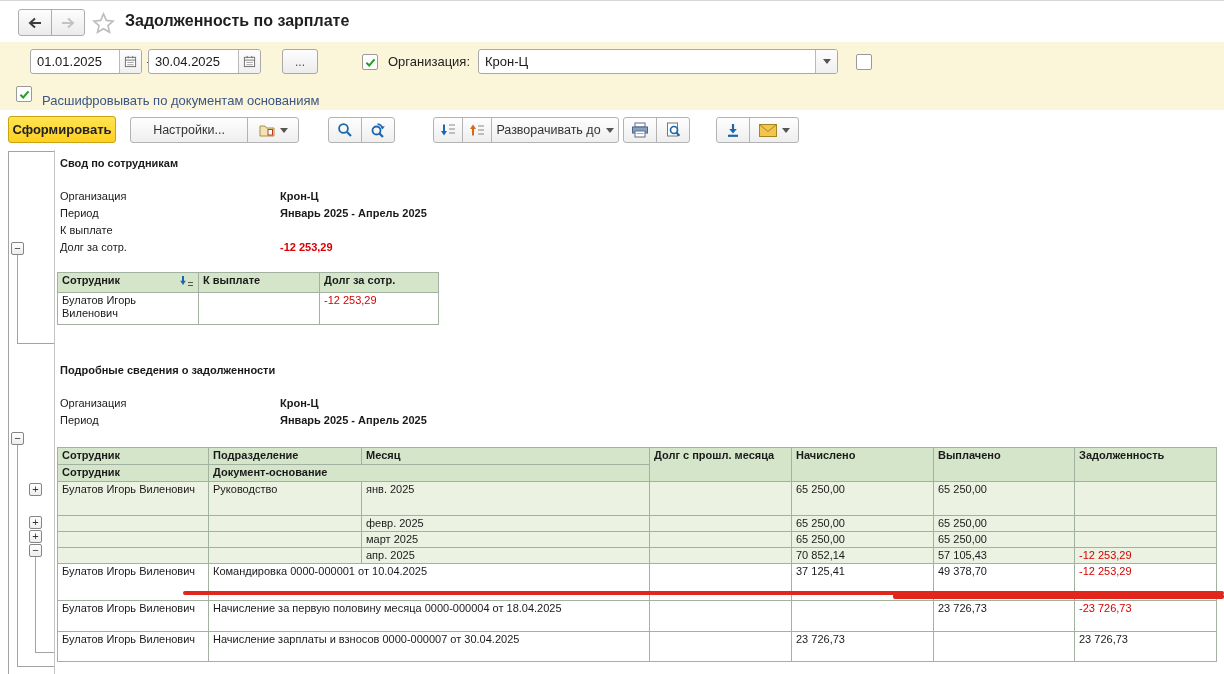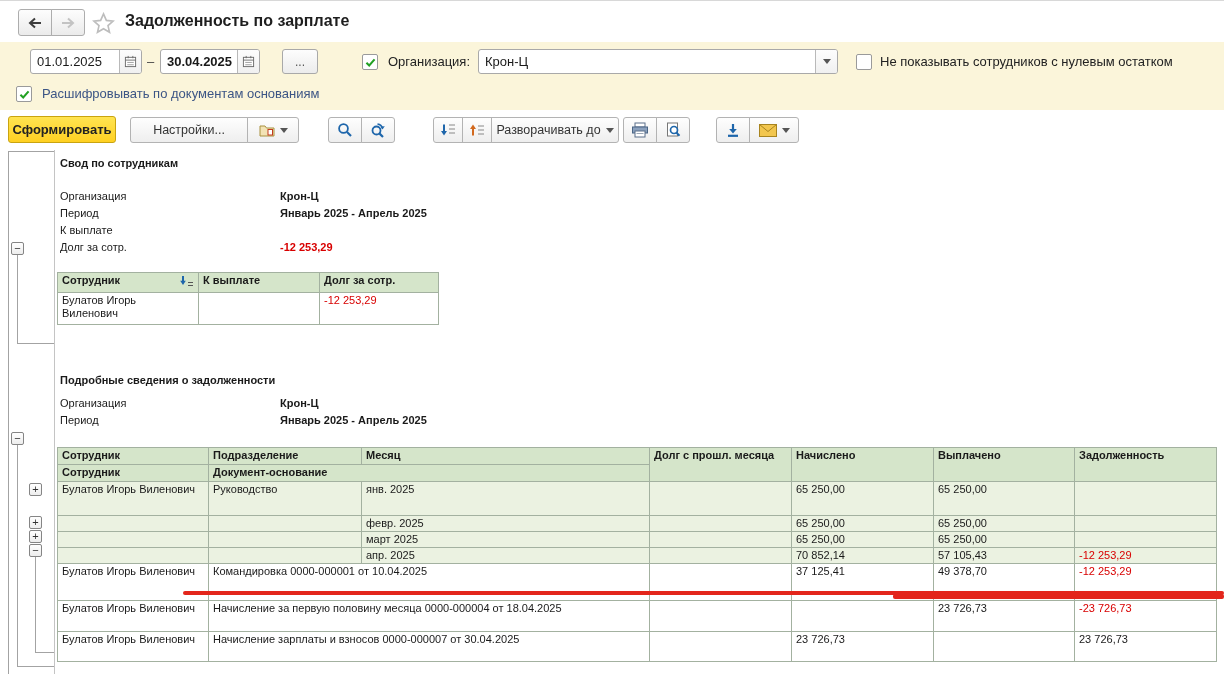--- a/index.html
+++ b/index.html
@@ -100,21 +100,21 @@
           <rect x="1.5" y="2.5" width="11" height="10" fill="#fff" stroke="#6b6b6b"></rect>
           <line x1="1.5" y1="5.5" x2="12.5" y2="5.5" stroke="#6b6b6b"></line>
           <line x1="4.5" y1="1" x2="4.5" y2="3.5" stroke="#6b6b6b"></line>
           <line x1="9.5" y1="1" x2="9.5" y2="3.5" stroke="#6b6b6b"></line>
           <line x1="3.5" y1="8" x2="10.5" y2="8" stroke="#9a9a9a"></line>
           <line x1="3.5" y1="10.5" x2="10.5" y2="10.5" stroke="#9a9a9a"></line>
         </svg>
       </span>
     </div>
     <span class="dash">–</span>
-    <div class="inputbox" style="left:160px; width:100px;font-weight:bold;">
+    <div class="inputbox" style="left:148px; width:113px;">
       <span class="txt">30.04.2025</span>
       <span class="sq-btn">
         <svg width="13" height="13" viewBox="0 0 14 14">
           <rect x="1.5" y="2.5" width="11" height="10" fill="#fff" stroke="#6b6b6b"></rect>
           <line x1="1.5" y1="5.5" x2="12.5" y2="5.5" stroke="#6b6b6b"></line>
           <line x1="4.5" y1="1" x2="4.5" y2="3.5" stroke="#6b6b6b"></line>
           <line x1="9.5" y1="1" x2="9.5" y2="3.5" stroke="#6b6b6b"></line>
           <line x1="3.5" y1="8" x2="10.5" y2="8" stroke="#9a9a9a"></line>
           <line x1="3.5" y1="10.5" x2="10.5" y2="10.5" stroke="#9a9a9a"></line>
         </svg>
@@ -129,28 +129,27 @@
     </span>
     <span class="flabel" style="left:388px; top:11px;">Организация:</span>
     <div class="inputbox" style="left:478px; width:360px;">
       <span class="txt">Крон-Ц</span>
       <span class="sq-btn">
         <span class="caret"></span>
       </span>
     </div>
 
     <span class="checkbox" style="left:856px; top:12px;"></span>
-    <span class="flabel" style="left:880px; top:11px;">Не показывать сотрудников с нулевым остатком</span>
 
     <span class="checkbox" style="left:16px; top:44px;">
       <svg width="13" height="13" viewBox="0 0 16 16">
         <path d="M3 8.2 L6.4 11.6 L13 4.2" stroke="#22a122" stroke-width="2.5" fill="none"></path>
       </svg>
     </span>
-    <span class="flabel bluish" style="left:42px; top:43px;">Расшифровывать по документам основаниям</span>
+    <span class="flabel bluish" style="left:42px; top:50px;">Расшифровывать по документам основаниям</span>
   </div>
 
   <div class="toolbar">
     <button class="gen-btn">Сформировать</button>
 
     <div class="btn-group" style="left:130px;">
       <button class="tbtn" style="width:118px;">Настройки...</button>
       <button class="tbtn" style="width:52px;">
         <svg width="16" height="14" viewBox="0 0 16 14">
           <path d="M1 3 L6 3 L7.5 5 L15 5 L15 13 L1 13 Z" fill="#f3e3b5" stroke="#a8913f"></path>
@@ -300,21 +299,21 @@
         <th>Долг за сотр.</th>
       </tr>
       <tr style="height:32px;">
         <td class="b">Булатов Игорь Виленович</td>
         <td></td>
         <td class="num red b">-12 253,29</td>
       </tr>
       </tbody>
     </table>
 
-    <div class="sec-title" style="top:224px;">Подробные сведения о задолженности</div>
+    <div class="sec-title" style="top:214px;">Подробные сведения о задолженности</div>
     <div>
       <span class="flab" style="top:247px;">Организация</span>
       <span class="fval" style="top:247px;">Крон-Ц</span>
     </div>
     <div>
       <span class="flab" style="top:264px;">Период</span>
       <span class="fval" style="top:264px;">Январь 2025 - Апрель 2025</span>
     </div>
 
     <table class="rt" style="left:57px; top:297px; width:1159px;">

